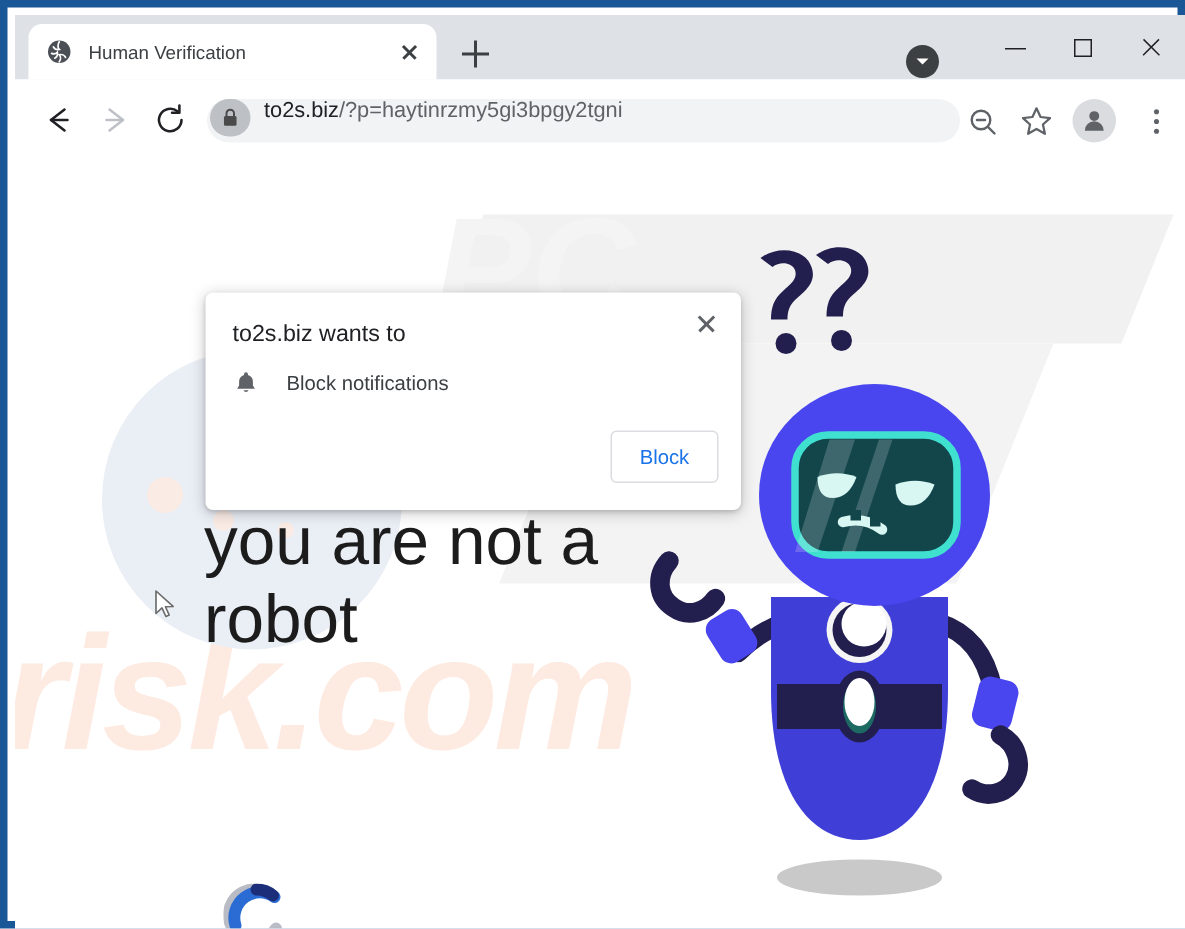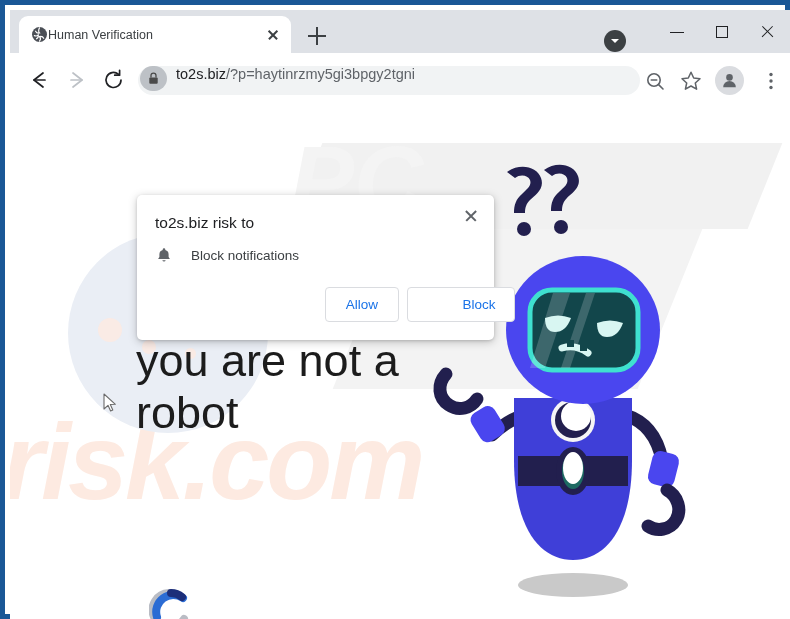--- a/index.html
+++ b/index.html
@@ -46,21 +46,21 @@
     border-radius: 9px 9px 0 0;
     display: flex;
     align-items: center;
   }
   #tab-favicon {
     margin-left: 12px;
     width: 17px; height: 17px;
     flex: none;
   }
   #tab-title {
-    margin-left: 0;
+    margin-left: 11px;
     font-size: 12.5px;
     color: #3c4043;
     white-space: nowrap;
     overflow: hidden;
     flex: 1;
   }
   #tab-close {
     width: 24px; height: 24px;
     margin-right: 6px;
     flex: none;
@@ -341,21 +341,21 @@
     background: #ffffff;
     color: #1a73e8;
     font-size: 13.5px;
     font-family: "Liberation Sans", sans-serif;
     display: flex;
     align-items: center;
     justify-content: center;
     cursor: pointer;
   }
   #allow-button { left: 188px; width: 72px; }
-  #block-button { left: 270px; width: 70px; padding-left: 36px; }
+  #block-button { left: 270px; width: 70px; }
 </style>
 </head>
 <body>
 
 <div id="window-frame">
   <div id="browser-window">
 
     <div id="tab-strip">
 
       <div id="tab-active">
@@ -510,30 +510,29 @@
           <path d="M33 8 A17 17 0 0 0 22 4" stroke="#1c2e7a" stroke-width="8" fill="none" stroke-linecap="round"></path>
         </svg>
         
       </div>
 
       <svg id="mouse-cursor" viewBox="0 0 14 20">
         <path d="M1 1 L1 16 L5 12.3 L7.6 18 L9.8 17 L7.3 11.5 L12.4 11.3 Z" fill="#ffffff" stroke="#6b6b6b" stroke-width="1.1" stroke-linejoin="round"></path>
       </svg>
 
       <div id="notification-dialog">
-        <div id="dialog-title">to2s.biz risk to</div>
+        <div id="dialog-title">to2s.biz wants to</div>
         <div id="dialog-close"></div>
 
         <div id="dialog-permission-row">
           <svg id="bell-icon" viewBox="0 0 18 18">
             <path d="M9 2.2 a1.3 1.3 0 0 1 1.3 1.3 v.5 a4.6 4.6 0 0 1 3.3 4.4 v2.6 l1.3 2.1 H3.1 l1.3 -2.1 V8.4 a4.6 4.6 0 0 1 3.3 -4.4 v-.5 A1.3 1.3 0 0 1 9 2.2 z" fill="#5f6368"></path>
             <path d="M7.3 14.2 a1.8 1.8 0 0 0 3.4 0 z" fill="#5f6368"></path>
           </svg>
           <span id="dialog-permission-label">Block notifications</span>
         </div>
 
-        <div class="dialog-btn" id="allow-button">Allow</div>
         <div class="dialog-btn" id="block-button">Block</div>
       </div>
 
     </div>
   </div>
 </div>
 
 </body></html>

